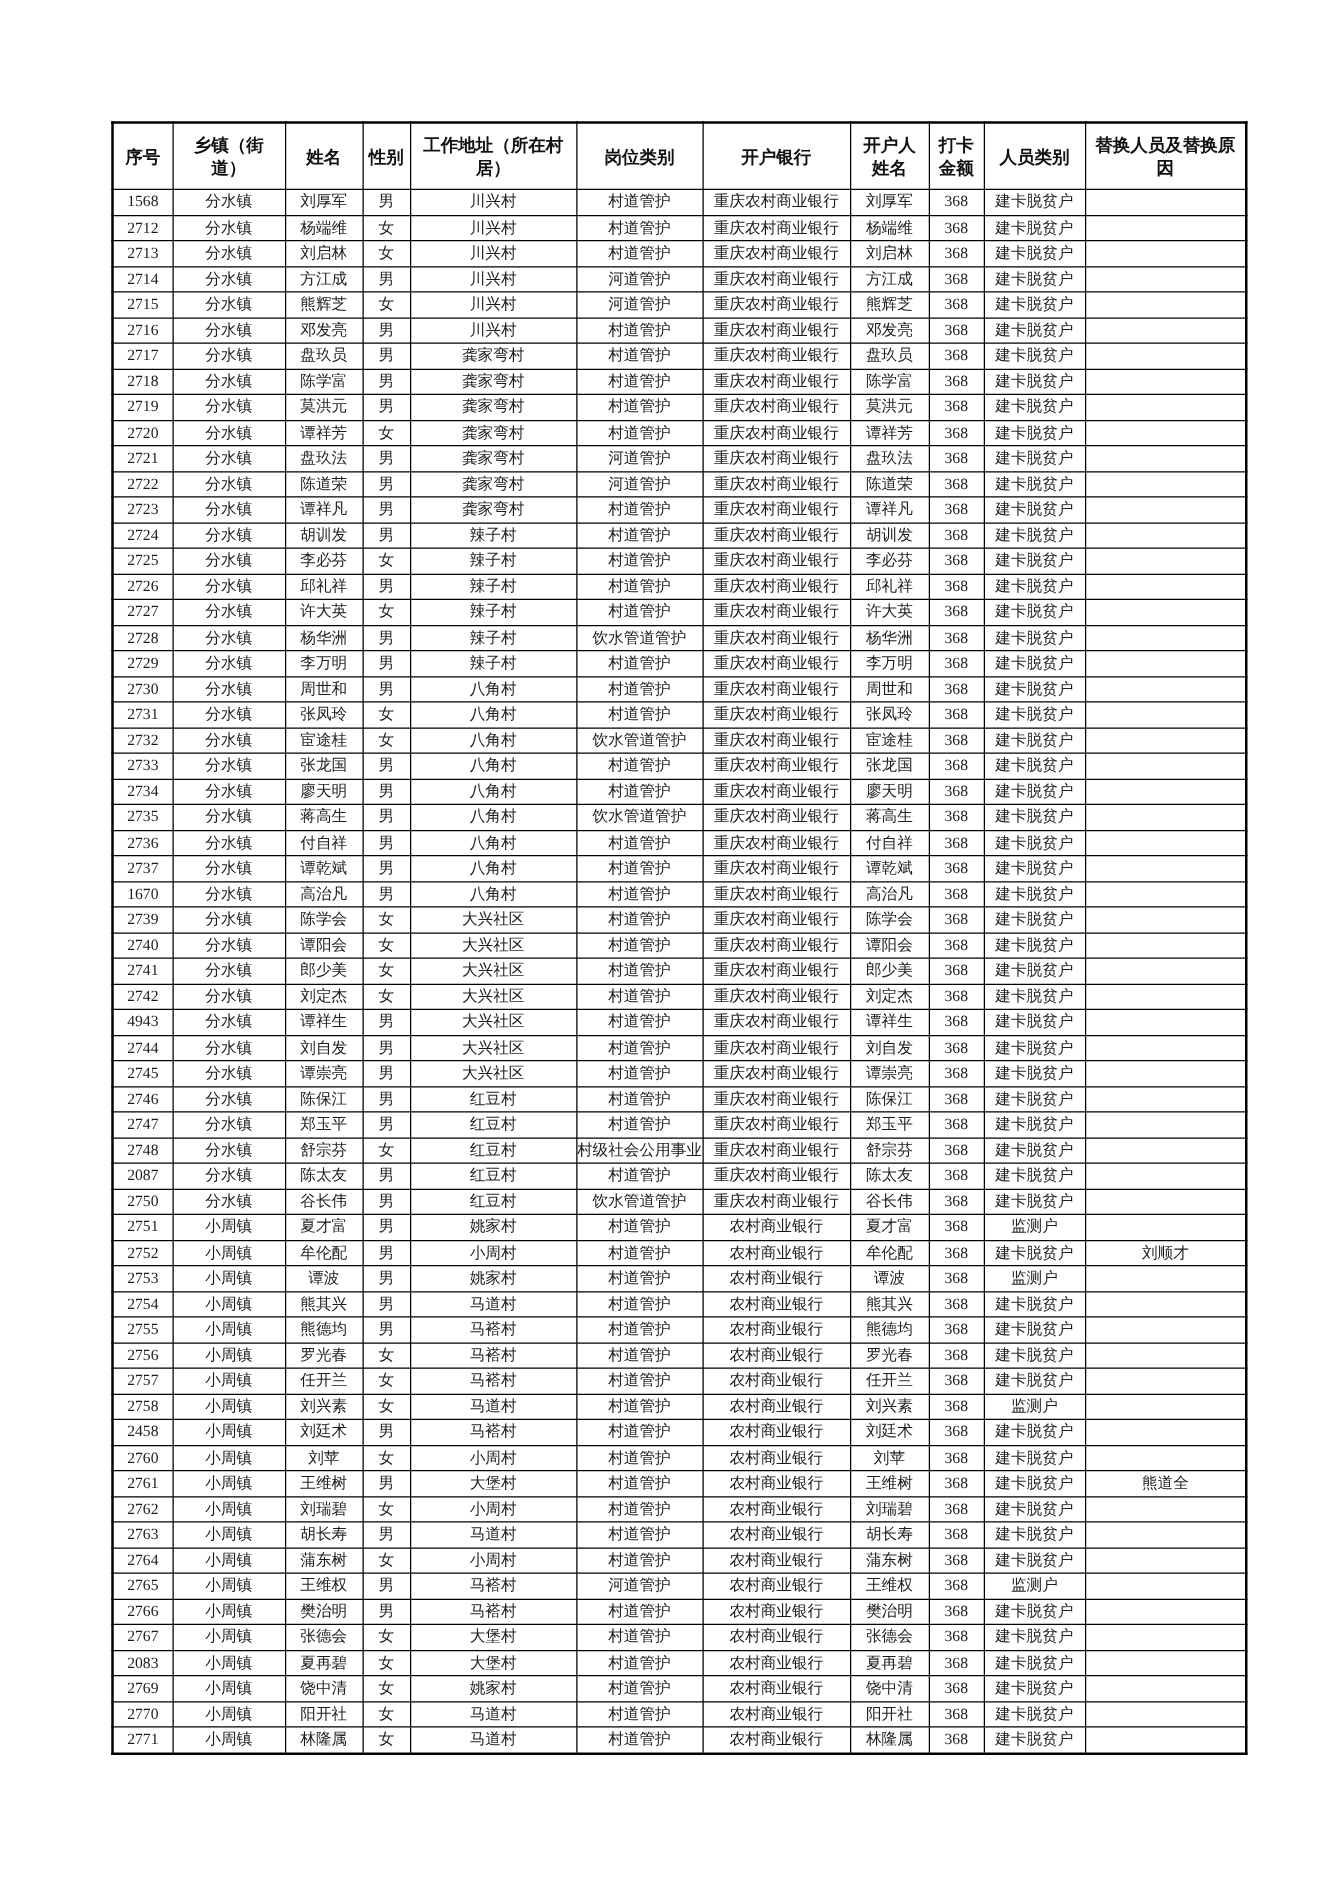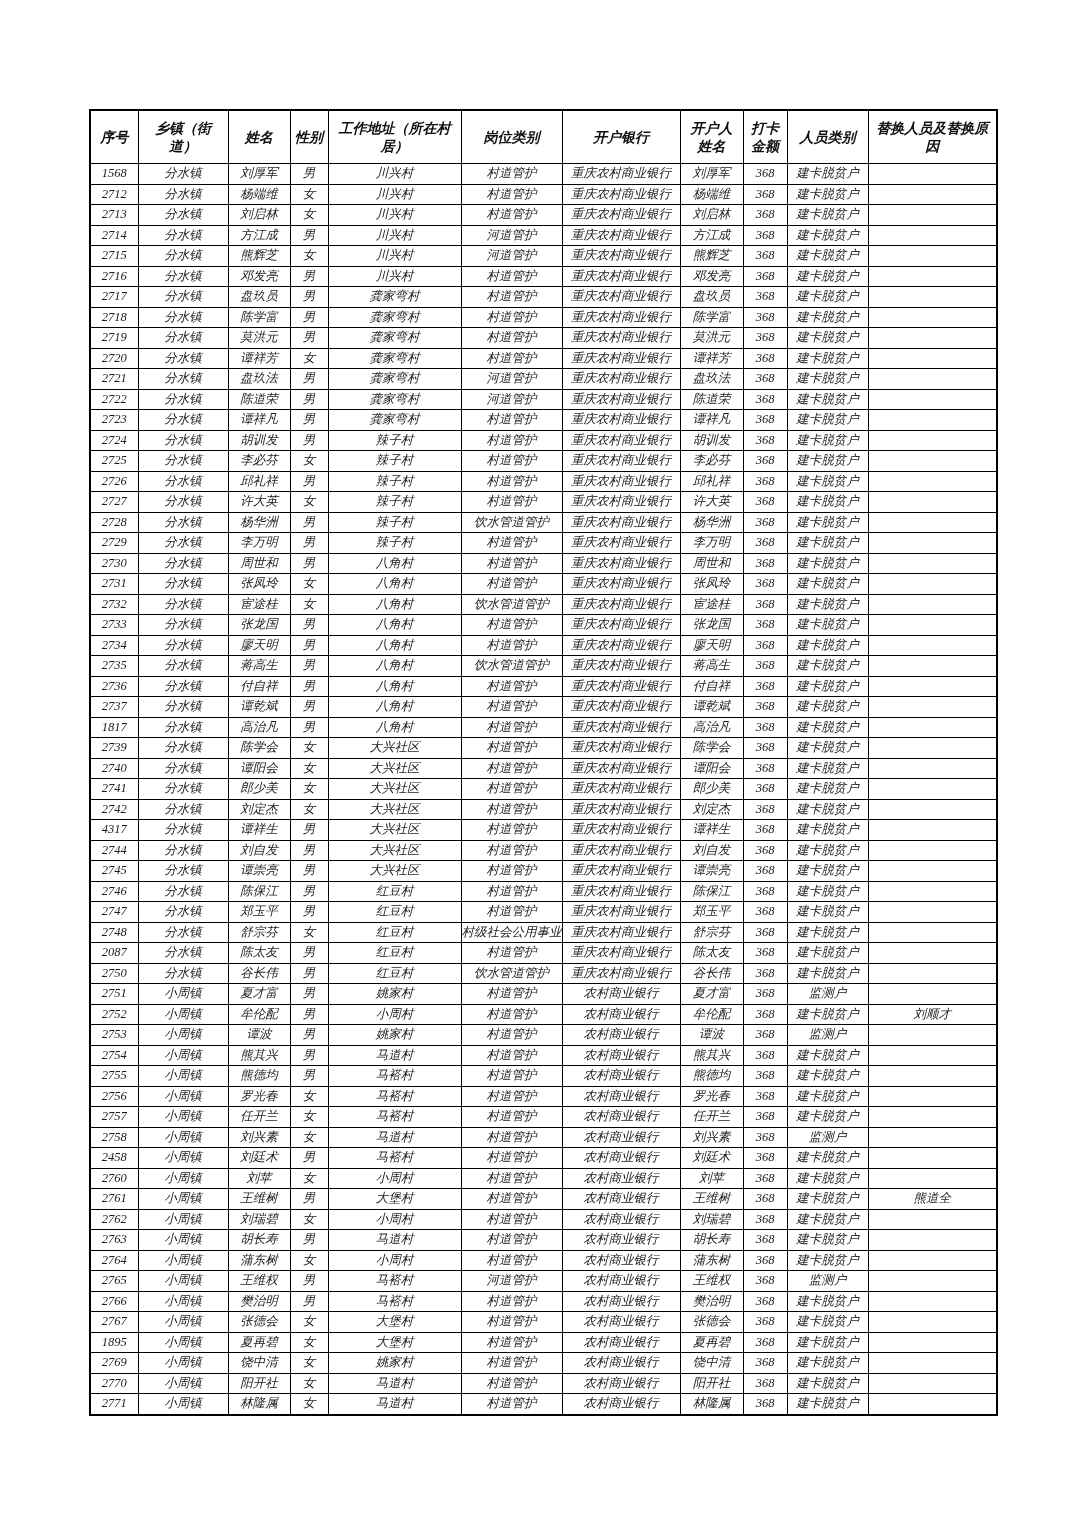--- a/index.html
+++ b/index.html
@@ -1,18 +1,18 @@
 <!DOCTYPE html>
 <html><head>
 <meta charset="utf-8">
 <style>
   html,body{margin:0;padding:0;background:#ffffff;}
   body{width:1074px;height:1520px;position:relative;overflow:hidden;
        font-family:"Liberation Serif","DejaVu Serif",serif;color:#1c1c1c;}
-  .sheet{position:absolute;left:89px;top:109px;font-style:italic;}
+  .sheet{position:absolute;left:89px;top:97px;}
   table{border-collapse:collapse;table-layout:fixed;border:2px solid #000;}
   th,td{border:1px solid #000;padding:0;vertical-align:middle;text-align:center;overflow:hidden;}
   thead th{height:52px;font-family:"Liberation Sans","DejaVu Sans",sans-serif;
            font-weight:bold;font-size:14px;line-height:18px;white-space:pre-line;color:#111;}
   tbody td{height:19.5px;font-size:12.5px;line-height:19.5px;}
   .cellwrap{width:100%;overflow:hidden;white-space:nowrap;text-align:center;}
   
   col.c-seq{width:48px;} col.c-town{width:90px;} col.c-name{width:62px;}
   col.c-gender{width:38px;} col.c-village{width:133px;} col.c-post{width:79px;}
   col.c-bank{width:118px;} col.c-account_name{width:63px;} col.c-amount{width:44px;}
@@ -997,21 +997,21 @@
           </td>
           <td>
             <div class="cellwrap">建卡脱贫户</div>
           </td>
           <td>
             <div class="cellwrap"></div>
           </td>
         </tr>
         <tr>
           <td>
-            <div class="cellwrap">1817</div>
+            <div class="cellwrap">1670</div>
           </td>
           <td>
             <div class="cellwrap">分水镇</div>
           </td>
           <td>
             <div class="cellwrap">高治凡</div>
           </td>
           <td>
             <div class="cellwrap">男</div>
           </td>
@@ -1172,21 +1172,21 @@
           </td>
           <td>
             <div class="cellwrap">建卡脱贫户</div>
           </td>
           <td>
             <div class="cellwrap"></div>
           </td>
         </tr>
         <tr>
           <td>
-            <div class="cellwrap">4317</div>
+            <div class="cellwrap">4943</div>
           </td>
           <td>
             <div class="cellwrap">分水镇</div>
           </td>
           <td>
             <div class="cellwrap">谭祥生</div>
           </td>
           <td>
             <div class="cellwrap">男</div>
           </td>
@@ -2047,21 +2047,21 @@
           </td>
           <td>
             <div class="cellwrap">建卡脱贫户</div>
           </td>
           <td>
             <div class="cellwrap"></div>
           </td>
         </tr>
         <tr>
           <td>
-            <div class="cellwrap">1895</div>
+            <div class="cellwrap">2083</div>
           </td>
           <td>
             <div class="cellwrap">小周镇</div>
           </td>
           <td>
             <div class="cellwrap">夏再碧</div>
           </td>
           <td>
             <div class="cellwrap">女</div>
           </td>

